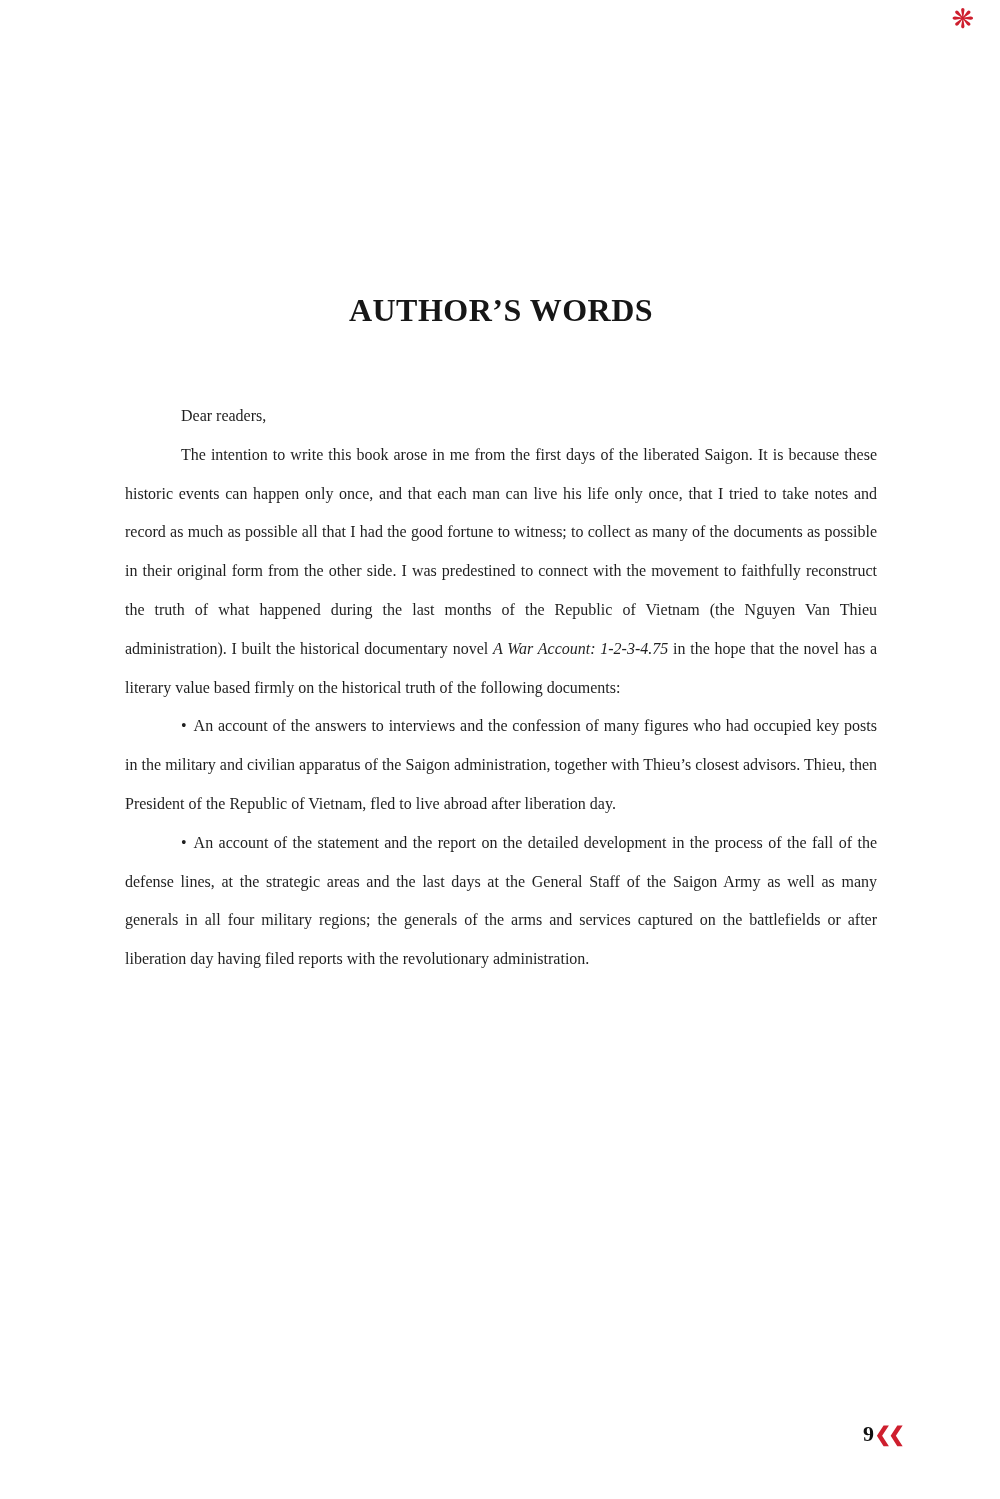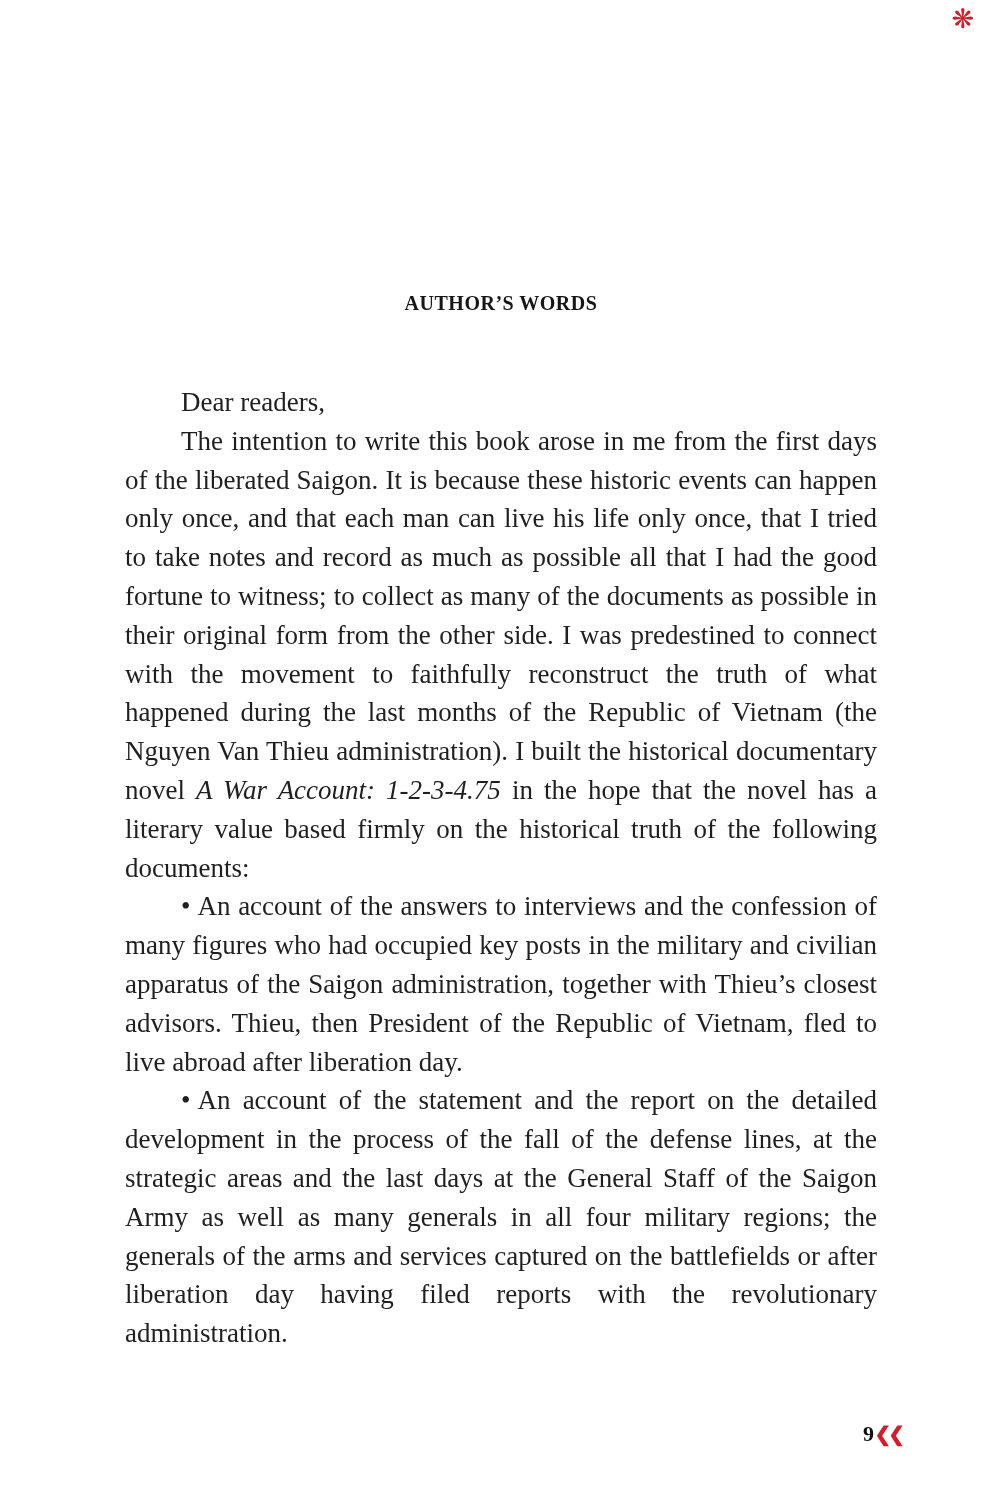--- a/index.html
+++ b/index.html
@@ -22,27 +22,27 @@
   .content {
     position: absolute;
     left: 125px;
     top: 0;
     width: 752px;
   }
   .title {
     margin-top: 292px;
     text-align: center;
     font-weight: bold;
-    font-size: 20px;
+    font-size: 32px;
     letter-spacing: 0.5px;
     color: #161616;
   }
   .body-text {
     margin-top: 68px;
-    font-size: 27px;
+    font-size: 16px;
     line-height: 38.8px;
     text-align: justify;
     color: #1f1f1f;
   }
   .para { text-indent: 56px; }
   .italic { font-style: italic; }
   .bullet-marker { margin-right: 7px; }
   .footer {
     position: absolute;
     right: 98px;

